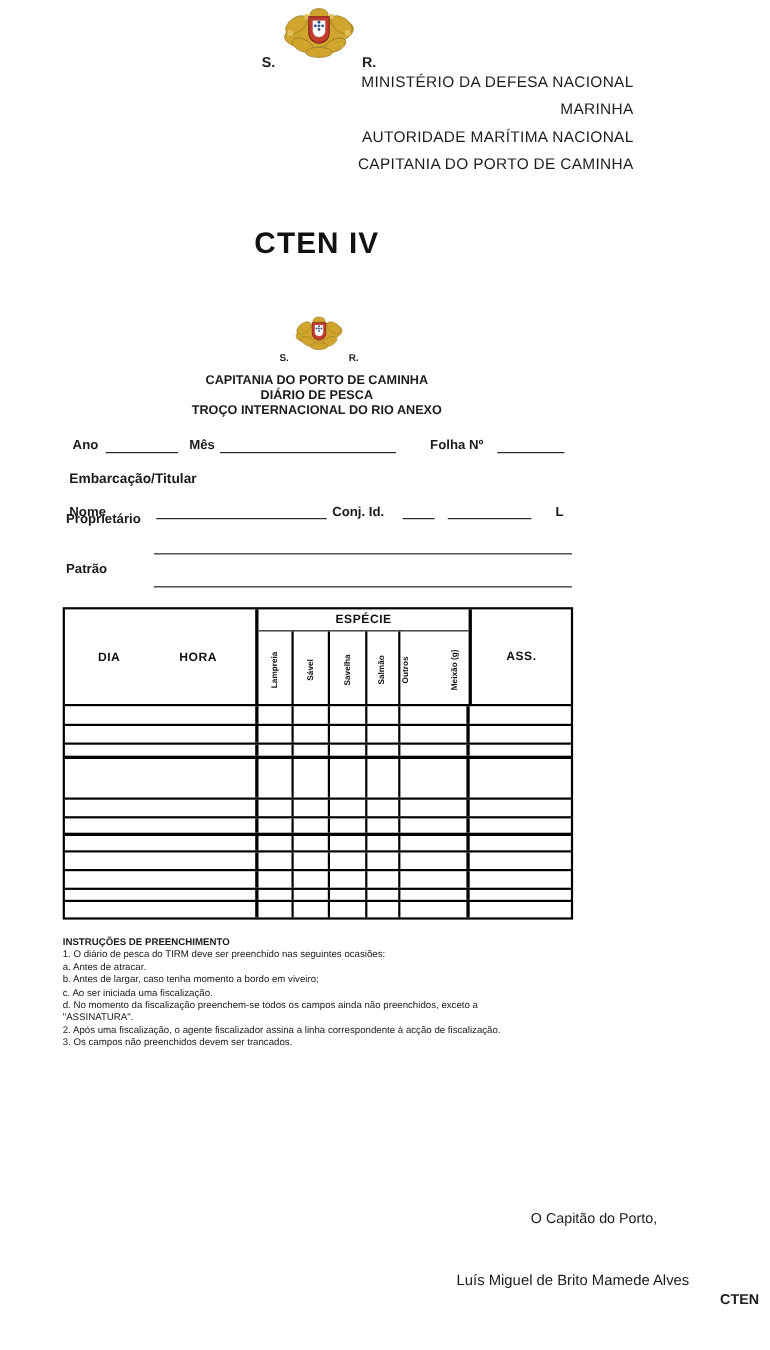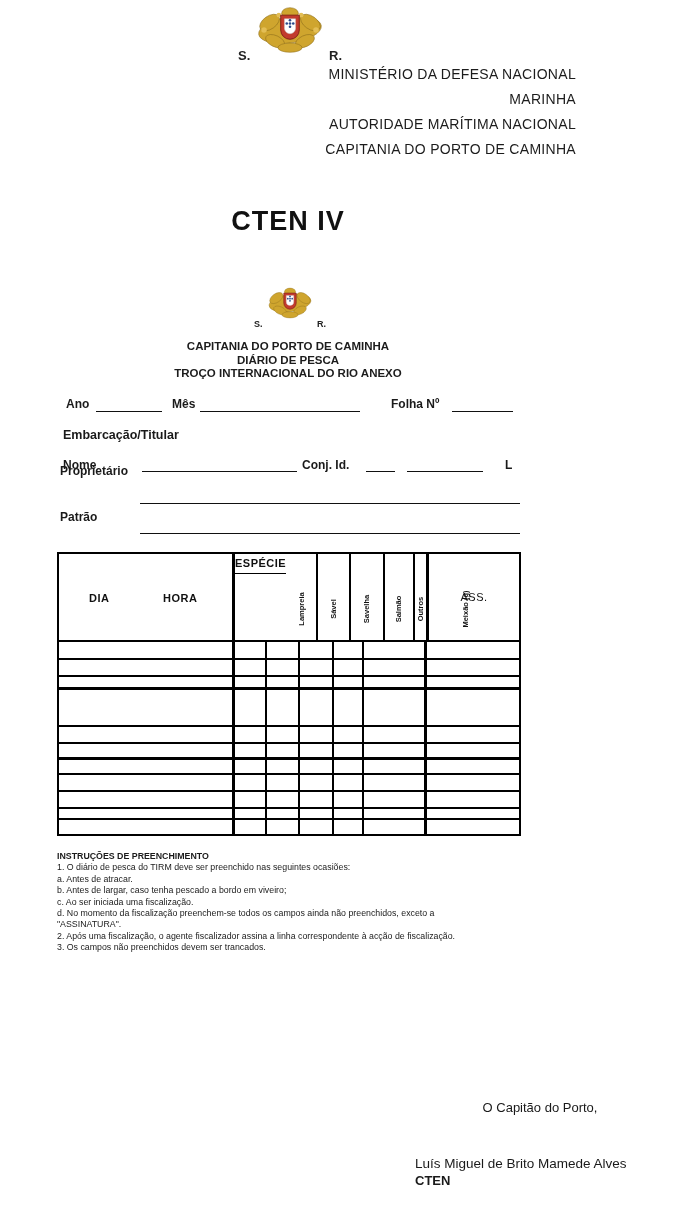--- a/index.html
+++ b/index.html
@@ -28,51 +28,51 @@
   .fld-label { position:absolute; font-size:12px; font-weight:600; color:#1a1a1a; white-space:nowrap; }
   .fld-label.b { font-weight:700; font-size:12.5px; }
   .uline { position:absolute; border-bottom:1.6px solid #111; height:1px; }
   
   .ptable { position:absolute; left:57px; top:552px; width:464px; border:2.5px solid #000; background:#fff; }
   .thead { display:flex; height:88px; border-bottom:2px solid #000; }
   .cell-diahora { position:relative; width:176px; border-right:3px solid #000; }
   .cell-diahora span { position:absolute; top:38px; font-size:11px; font-weight:700; letter-spacing:.5px; }
   .lbl-dia  { left:30px; }
   .lbl-hora { left:104px; }
-  .especie-group { width:194px; display:flex; flex-direction:row; border-right:3.5px solid #000; }
+  .especie-group { width:194px; display:flex; flex-direction:column; border-right:3.5px solid #000; }
   .especie-title { height:20px; line-height:19px; text-align:center; font-size:11px; font-weight:700;
     border-bottom:1.5px solid #000; letter-spacing:.5px; }
   .species-cells { flex:1; display:flex; }
   .sp { position:relative; border-right:2px solid #000; display:flex; align-items:flex-end; justify-content:center; overflow:visible; }
   .sp1 { width:32px; } .sp2 { width:33px; } .sp3 { width:34px; } .sp4 { width:30px; }
   .sp5 { width:62.5px; border-right:none; display:flex; gap:13px; }
   .vtext { display:block; transform:rotate(-90deg); transform-origin:center;
     font-size:7.5px; font-weight:700; white-space:nowrap; margin-bottom:26px; height:10px; line-height:10px; }
   .cell-ass { flex:1; display:flex; align-items:center; justify-content:center;
-    font-size:11px; font-weight:400; letter-spacing:.5px;border-radius:29px; }
+    font-size:11px; font-weight:700; letter-spacing:.5px;border-radius:29px; }
   .trow { display:flex; border-bottom:2px solid #000; }
   .trow.thick { border-bottom:3.5px solid #000; }
   .trow:last-child { border-bottom:none; }
   .trow .c0 { width:176px; border-right:3px solid #000; }
   .trow .c1 { width:32px; border-right:2px solid #000; }
   .trow .c2 { width:33px; border-right:2px solid #000; }
   .trow .c3 { width:34px; border-right:2px solid #000; }
   .trow .c4 { width:30px; border-right:2px solid #000; }
   .trow .c5 { width:62.5px; border-right:3.5px solid #000; }
   .trow .c6 { flex:1; }
   
   .instructions { position:absolute; left:57px; top:851px; width:480px;
     font-size:8.8px; line-height:11.4px; color:#1a1a1a; }
   .instructions .ititle { font-weight:700; }
   
   .sig-role { position:absolute; left:420px; top:1100px; width:240px; text-align:center;
     font-size:13px; color:#1a1a1a; }
   .sig-name { position:absolute; left:415px; top:1156px; width:275px; text-align:left;
     font-size:13.5px; color:#1a1a1a; }
-  .sig-rank { position:absolute; left:415px; top:1173px; width:275px; text-align:left;
+  .sig-rank { position:absolute; left:415px; top:1173px; width:275px; text-align:right;
     font-size:13px; font-weight:700; color:#1a1a1a; }
 </style>
 </head>
 <body>
 
 <div class="page">
 
   <div class="crest-wrap crest-1">
     <svg width="96" height="52" viewBox="0 0 100 56">
       <g fill="#CFA52E" stroke="#8F6F1C" stroke-width="0.6">
@@ -299,21 +299,21 @@
           <div class="c5"></div>
           <div class="c6"></div>
         </div>
       </div>
   </div>
 
   <div class="instructions">
     <div class="ititle">INSTRUÇÕES DE PREENCHIMENTO</div>
     <div>1. O diário de pesca do TIRM deve ser preenchido nas seguintes ocasiões:</div>
     <div>a. Antes de atracar.</div>
-    <div>b. Antes de largar, caso tenha pescado a bordo em viveiro;</div>
+    <div>b. Antes de largar, caso tenha momento a bordo em viveiro;</div>
     <div>c. Ao ser iniciada uma fiscalização.</div>
     <div>d. No momento da fiscalização preenchem-se todos os campos ainda não preenchidos, exceto a</div>
     <div>"ASSINATURA".</div>
     <div>2. Após uma fiscalização, o agente fiscalizador assina a linha correspondente à acção de fiscalização.</div>
     <div>3. Os campos não preenchidos devem ser trancados.</div>
   </div>
 
   <div class="sig-role">O Capitão do Porto,</div>
   <div class="sig-name">Luís Miguel de Brito Mamede Alves</div>
   <div class="sig-rank">CTEN</div>

